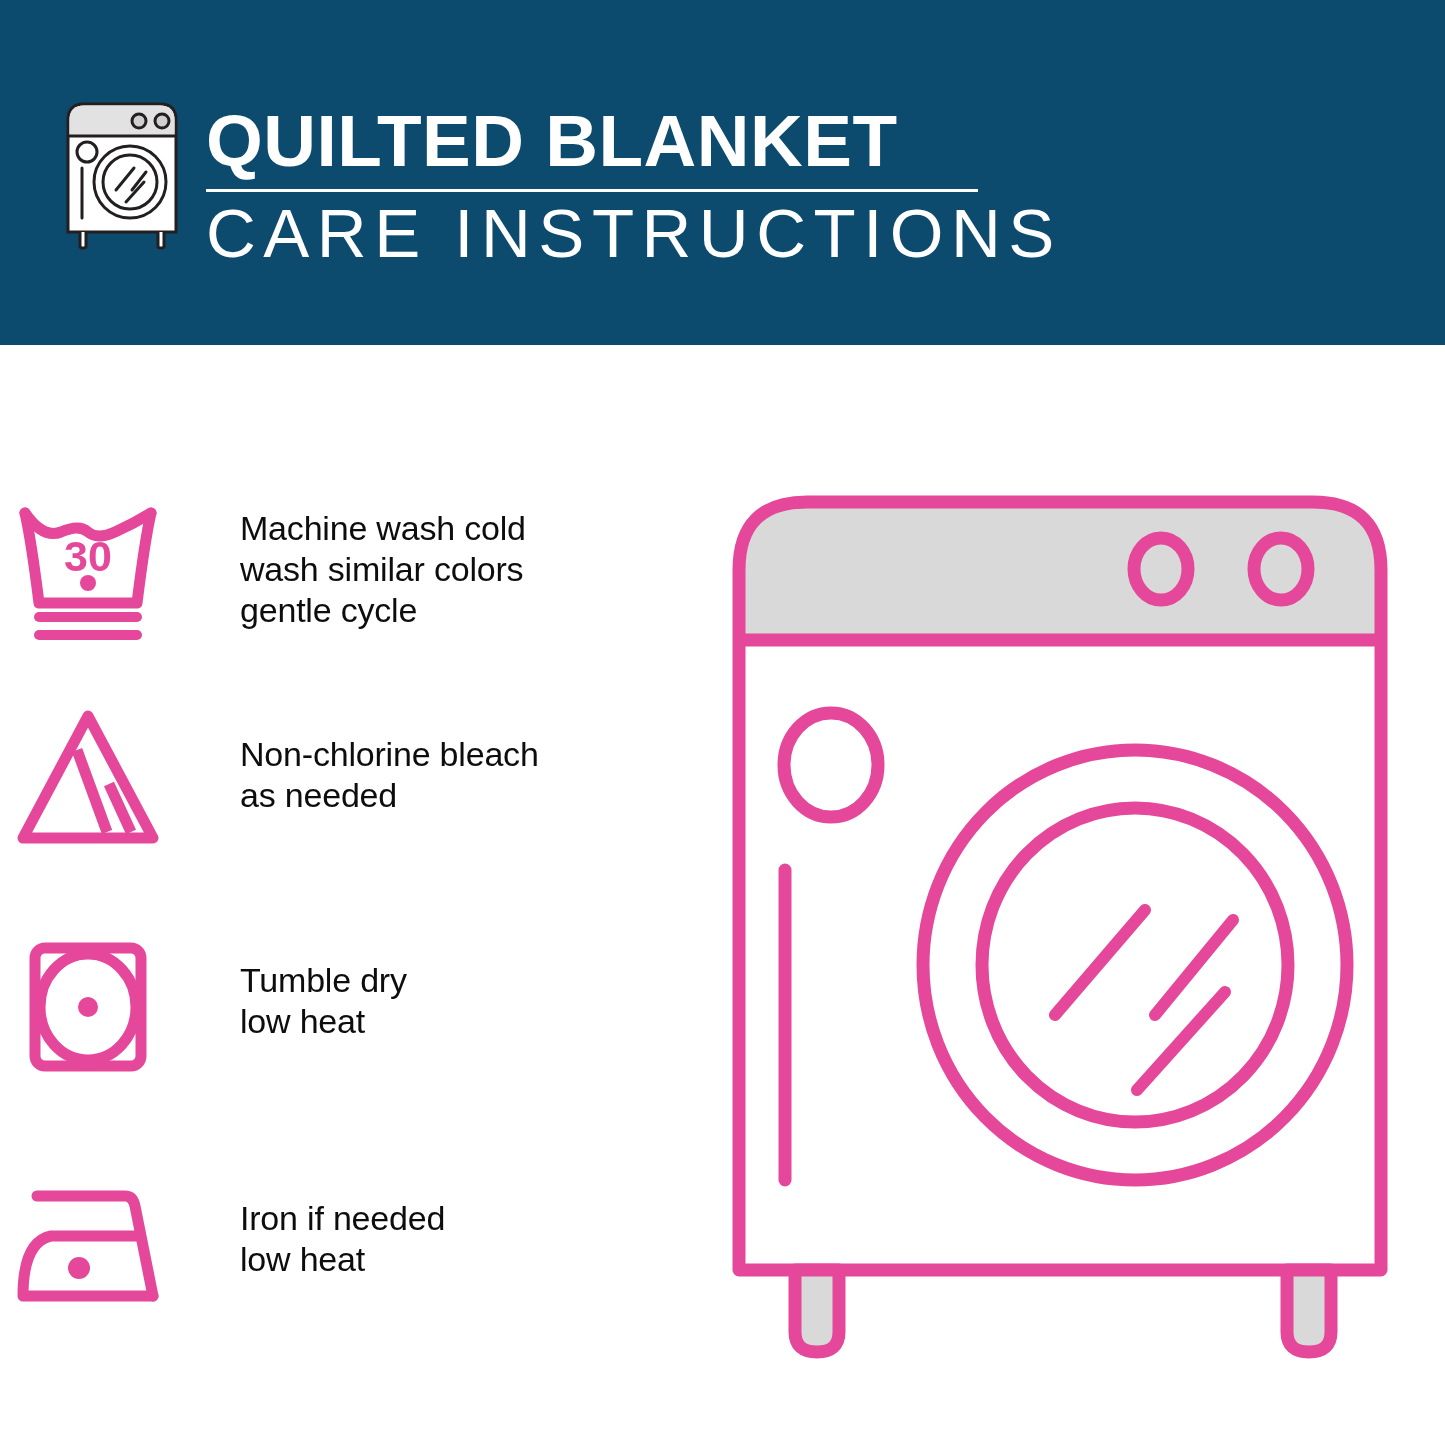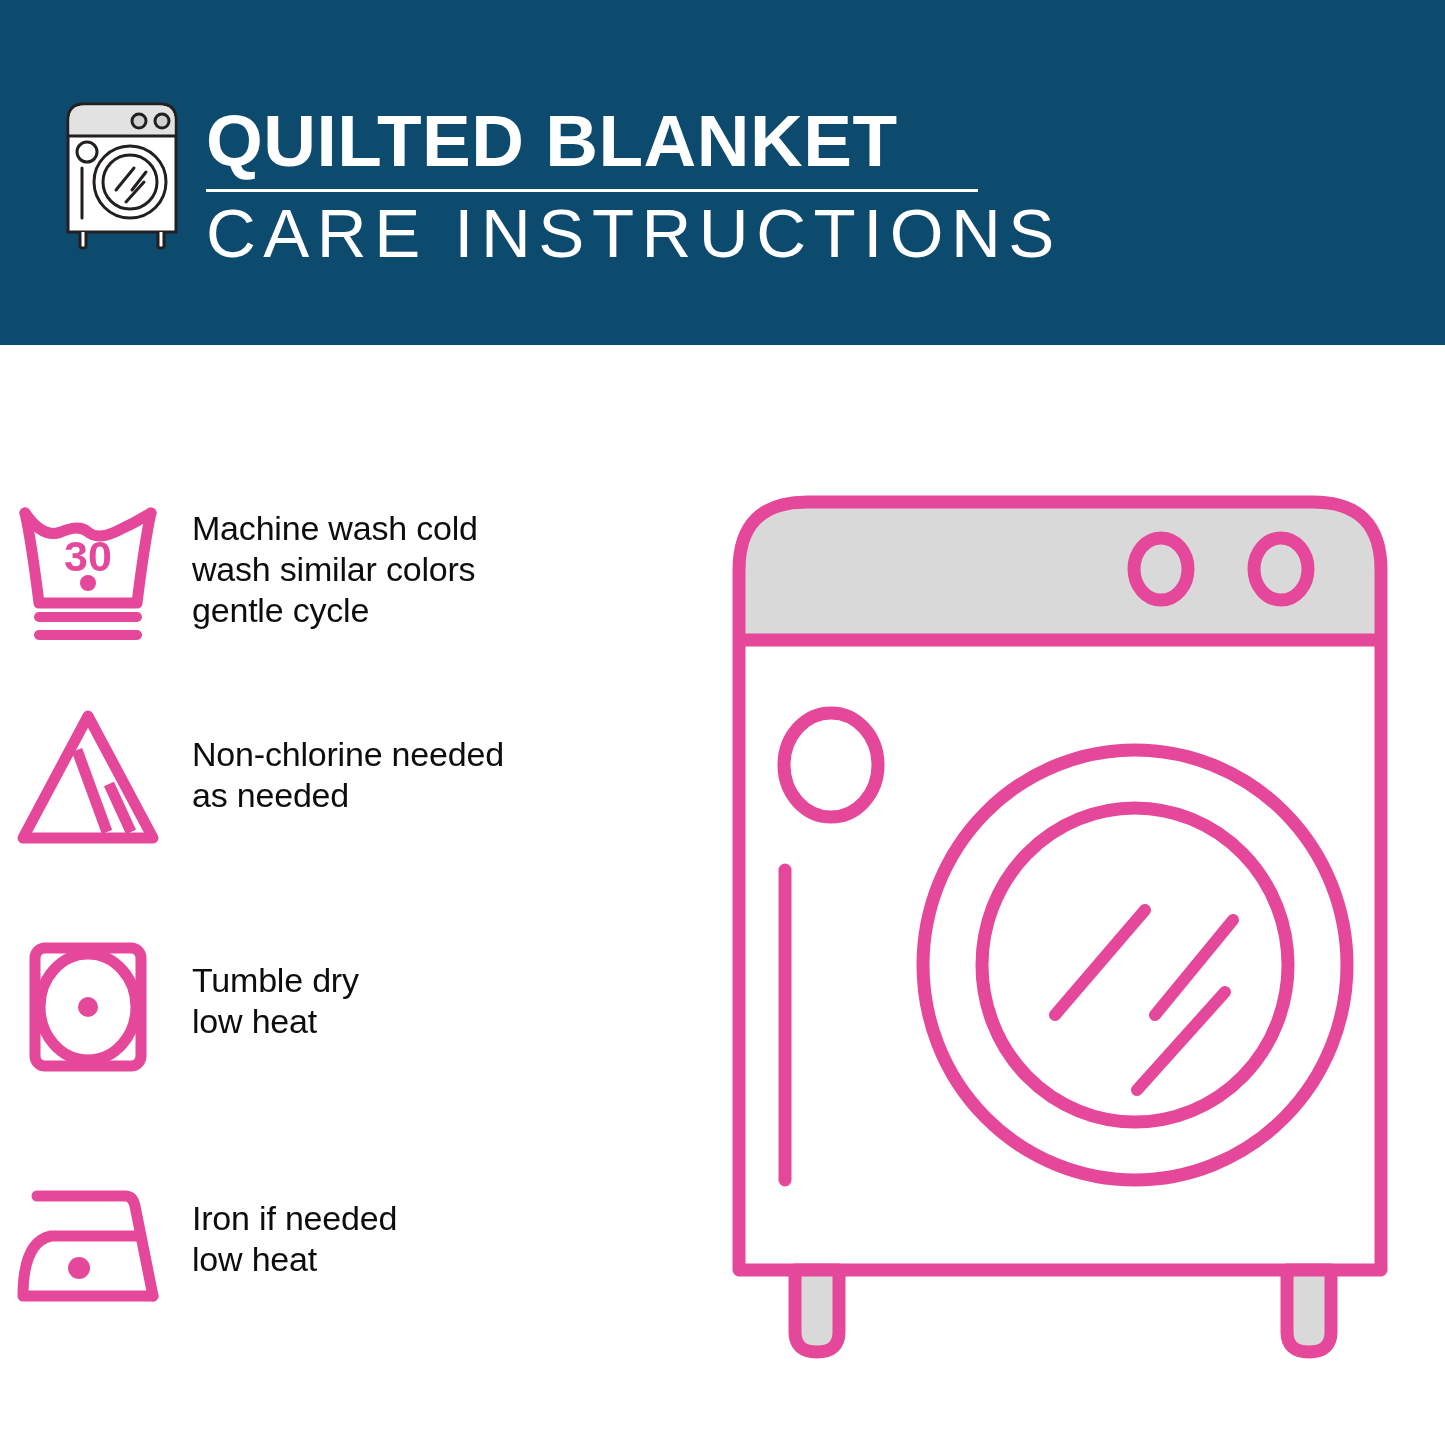--- a/index.html
+++ b/index.html
@@ -74,20 +74,21 @@
     width: 700px;
     height: 1100px;
   }
 
   .symbol-row {
     position: absolute;
     left: 0;
     width: 700px;
     display: flex;
     align-items: flex-start;
+    gap: 48px;
   }
 
   .symbol-row.r0 { top: 152px; }
   .symbol-row.r1 { top: 355px; }
   .symbol-row.r2 { top: 585px; }
   .symbol-row.r3 { top: 825px; }
 
   .symbol-icon {
     width: 175px;
     flex: 0 0 175px;
@@ -186,21 +187,21 @@
 
   <div class="symbol-row r1">
     <div class="symbol-icon">
       <svg viewBox="0 0 150 150" width="150" height="150">
         <path d="M75 14 L140 136 L10 136 Z" fill="none" stroke="#e5489a" stroke-width="11" stroke-linejoin="round"></path>
         <line x1="64" y1="48" x2="94" y2="130" stroke="#e5489a" stroke-width="11" stroke-linecap="butt"></line>
         <line x1="96" y1="82" x2="118" y2="130" stroke="#e5489a" stroke-width="11" stroke-linecap="butt"></line>
       </svg>
     </div>
     <div class="symbol-text">
-      <div>Non-chlorine needed</div>
+      <div>Non-chlorine bleach</div>
       <div>as needed</div>
     </div>
   </div>
 
   <div class="symbol-row r2">
     <div class="symbol-icon">
       <svg viewBox="0 0 150 150" width="150" height="150">
         <rect x="22" y="16" width="106" height="118" rx="10" ry="10" fill="none" stroke="#e5489a" stroke-width="11"></rect>
         <ellipse cx="75" cy="75" rx="48" ry="53" fill="none" stroke="#e5489a" stroke-width="11"></ellipse>
         <circle cx="75" cy="75" r="10" fill="#e5489a"></circle>

